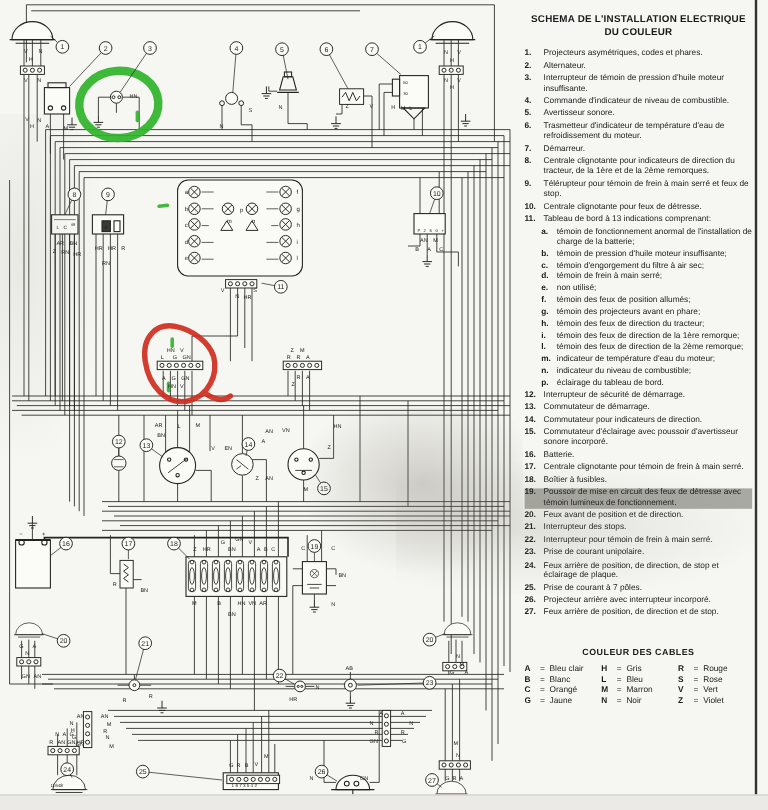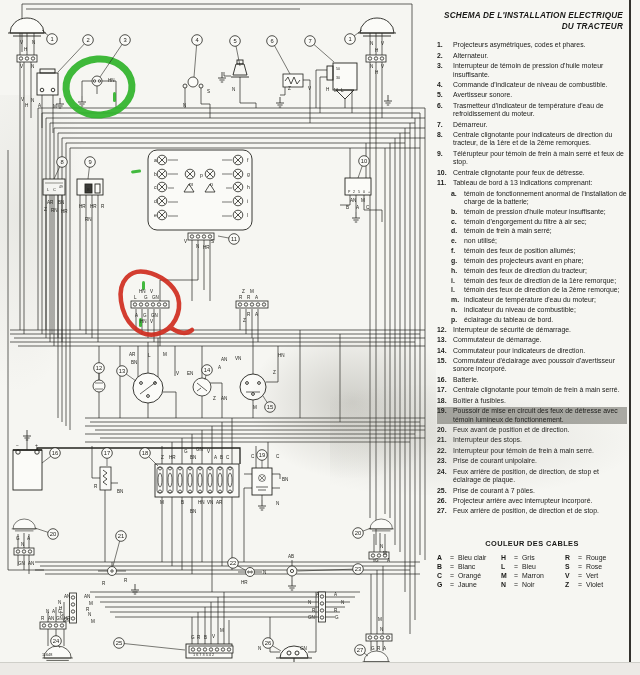--- a/index.html
+++ b/index.html
@@ -1,22 +1,22 @@
 <!DOCTYPE html>
 <html><head>
 <meta charset="utf-8">
 <style>
   html,body{margin:0;padding:0;background:#e8e8e4;}
   .page{position:relative;width:640px;height:675px;background:#f6f6f2;overflow:hidden;
         font-family:"Liberation Sans",sans-serif;color:#1a1a18;}
   .diagram{position:absolute;left:0;top:0;width:436px;height:675px;}
   svg text{font-family:"Liberation Sans",sans-serif;fill:#24241f;}
   .textpanel{position:absolute;left:437px;top:0;width:190px;height:663px;overflow:hidden;}
-  .title{font-weight:bold;font-size:8.2px;line-height:1.3;text-align:right;
-         margin:11px 4px 9px 4px;letter-spacing:.2px;font-style:italic;}
+  .title{font-weight:bold;font-size:8.2px;line-height:1.3;text-align:center;
+         margin:11px 4px 9px 4px;letter-spacing:.2px;}
   .legend-item{display:flex;gap:3px;margin:0 0 2.1px 0;font-size:6.9px;line-height:1.21;}
   .legend-item .num{flex:none;width:13px;font-weight:bold;}
   .legend-item .itext{flex:1;}
   .legend-sub{display:flex;gap:3px;margin:0 0 1.5px 14px;font-size:6.9px;line-height:1.21;}
   .legend-sub .letter{flex:none;width:10px;font-weight:bold;}
   .colors{margin-top:23px;}
   .colors-title{text-align:center;font-weight:bold;font-size:7.4px;margin-bottom:6px;letter-spacing:.4px;}
   .colors-grid{display:grid;grid-template-rows:repeat(4,auto);grid-auto-flow:column;
                grid-template-columns:repeat(3,1fr);row-gap:2px;column-gap:2px;font-size:6.9px;}
   .color-entry{display:flex;gap:2px;white-space:nowrap;}
@@ -691,21 +691,21 @@
           <text x="334" y="612" font-size="4.6">R</text>
           <text x="335" y="619" font-size="4.6">G</text>
           <text x="42" y="656" font-size="3.8">11648</text>
         </g>
     </svg>
   </div>
 
   <div class="textpanel">
     <div class="title">
       <div>SCHEMA DE L'INSTALLATION ELECTRIQUE</div>
-      <div>DU TRACTEUR</div>
+      <div>DU COULEUR</div>
     </div>
     <div id="legend-list">
         <div class="legend-item">
           <span class="num">1.</span>
           <span class="itext">Projecteurs asymétriques, codes et phares.</span>
         </div>
         <div class="legend-item">
           <span class="num">2.</span>
           <span class="itext">Alternateur.</span>
         </div>

